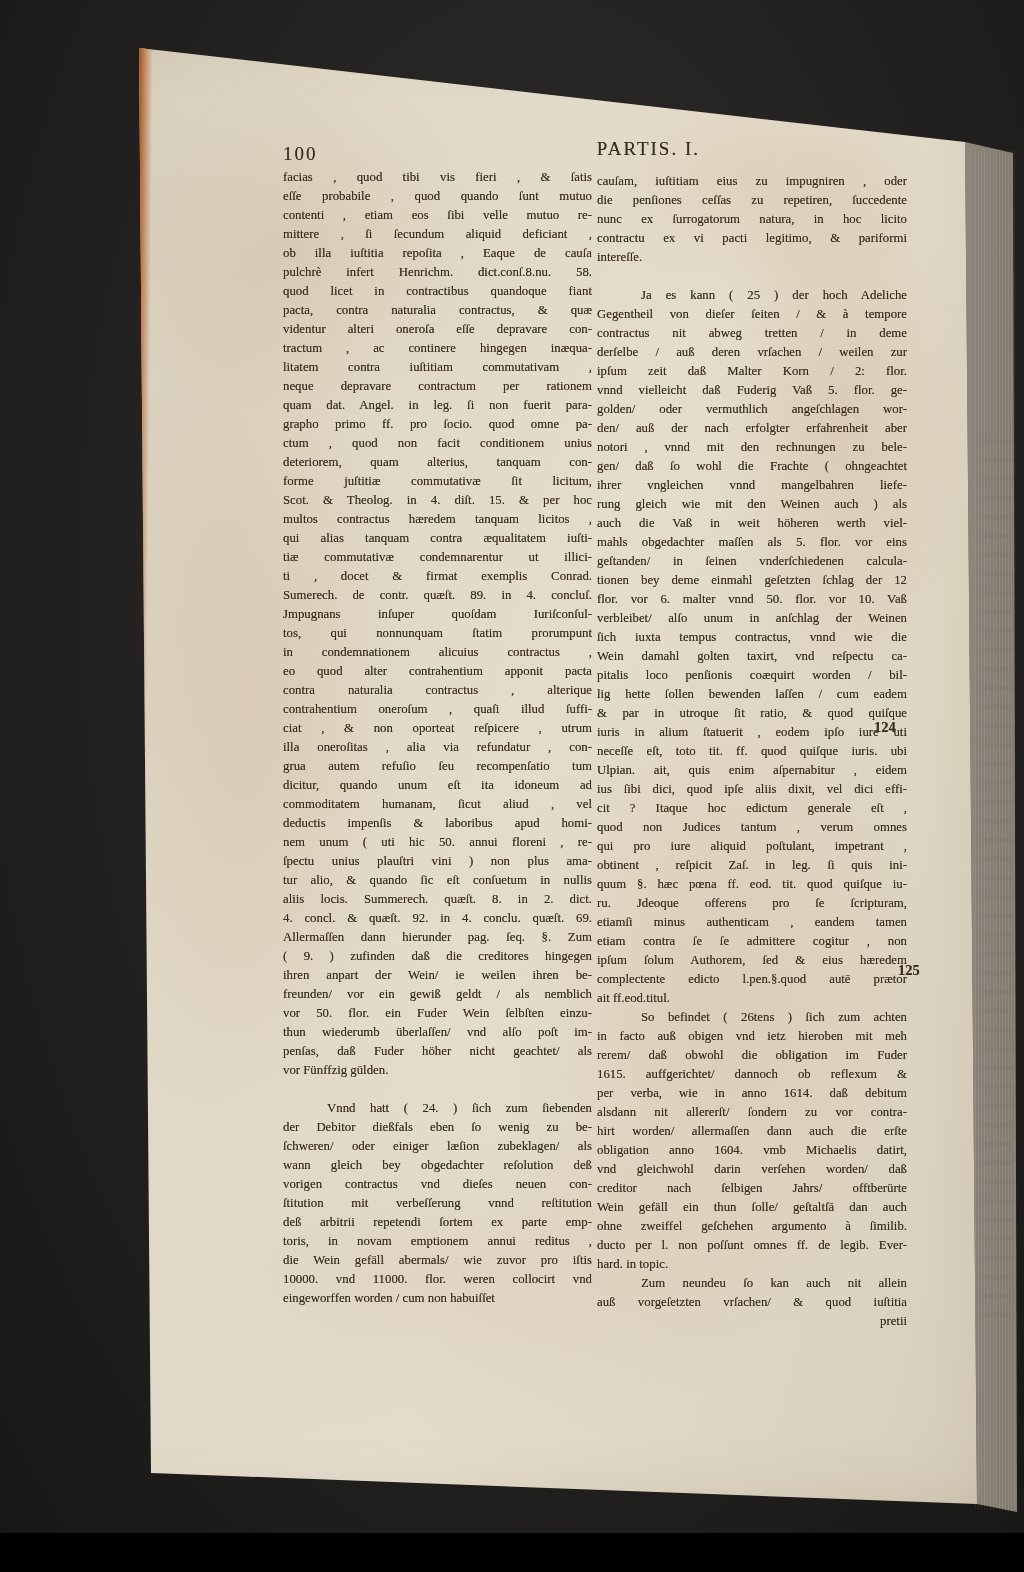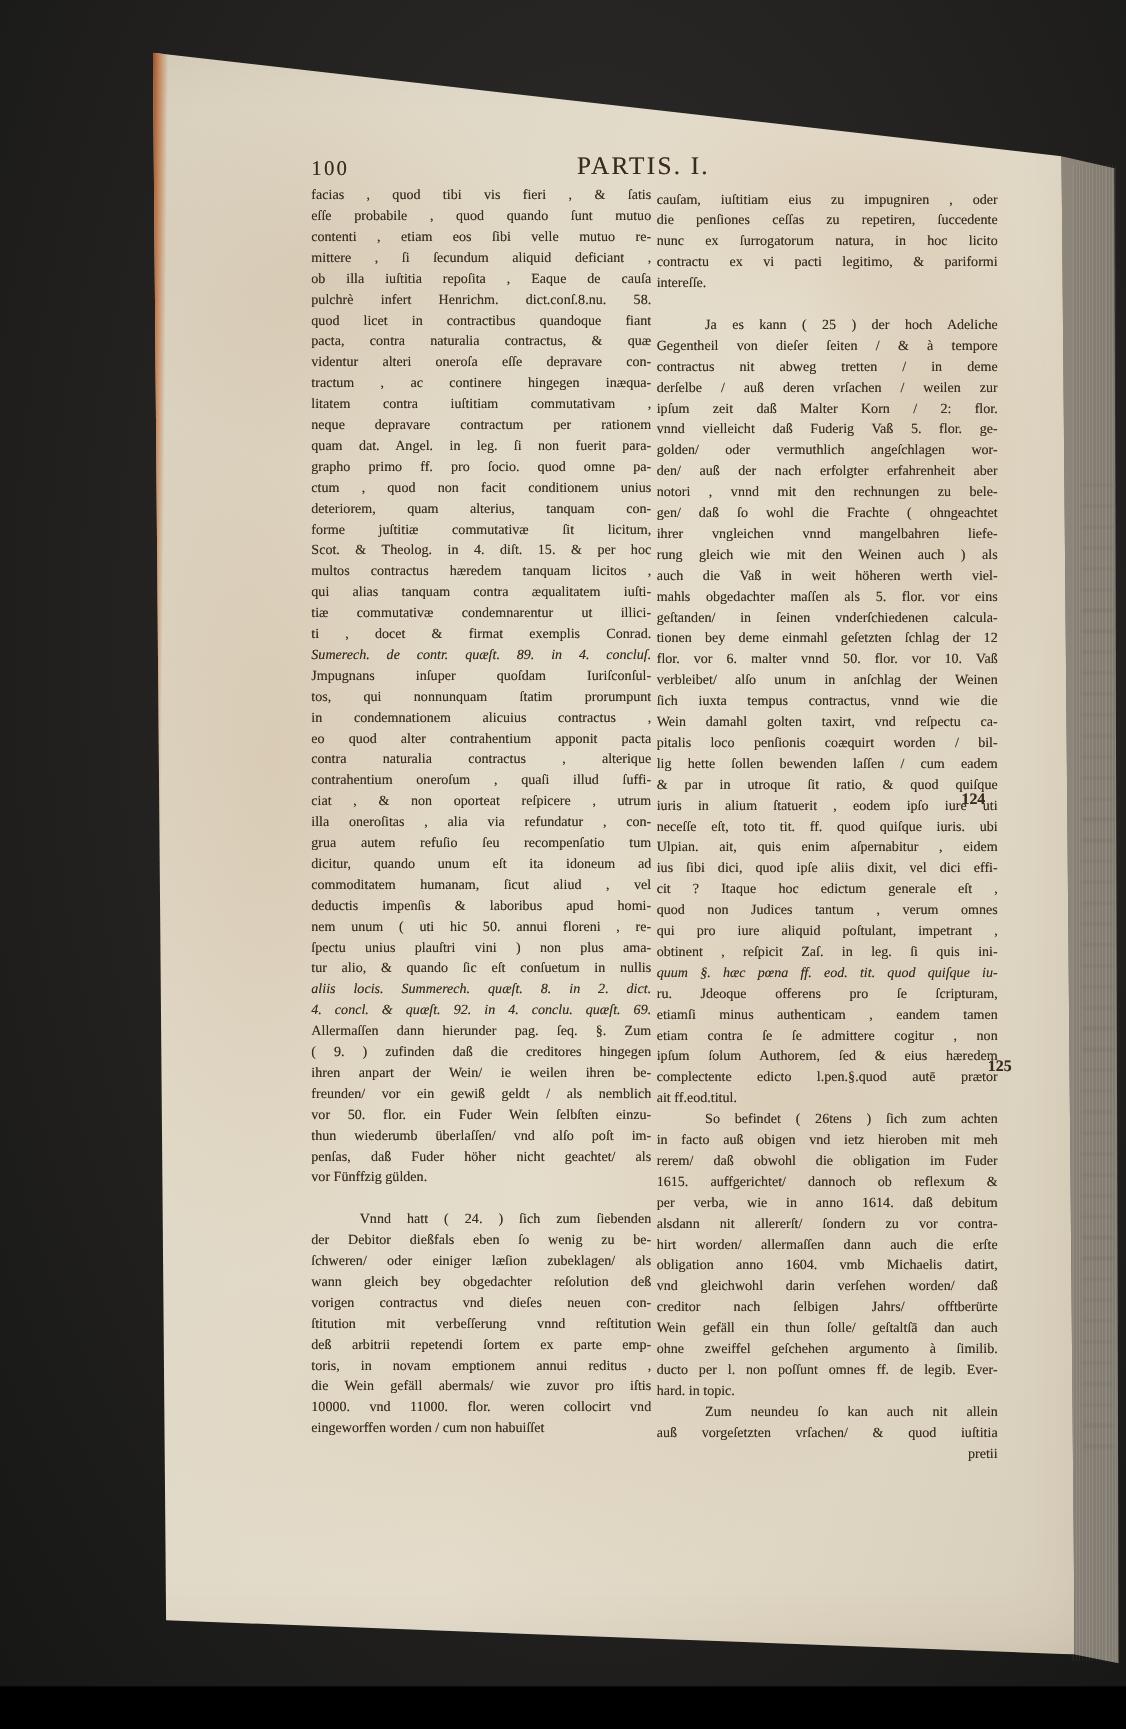--- a/index.html
+++ b/index.html
@@ -30,31 +30,31 @@
         background:
           radial-gradient(closest-side at 300px 250px, rgba(164,108,58,.10), transparent 70%),
           radial-gradient(closest-side at 250px 690px, rgba(164,108,58,.12), transparent 70%),
           radial-gradient(closest-side at 840px 420px, rgba(178,130,80,.14), transparent 70%),
           radial-gradient(closest-side at 760px 180px, rgba(178,130,80,.12), transparent 70%),
           radial-gradient(closest-side at 700px 980px, rgba(170,120,70,.10), transparent 70%),
           radial-gradient(closest-side at 460px 1280px, rgba(160,115,70,.08), transparent 70%);}
   
   .ink{color:#382c1f;text-shadow:0 0 .5px rgba(56,44,31,.55);}
   .page-number{position:absolute;left:283px;top:143px;font-size:19px;letter-spacing:2px;}
-  .running-title{position:absolute;left:470px;top:138px;width:230px;text-align:center;
-                 font-size:23px;letter-spacing:2px;}
+  .running-title{position:absolute;left:470px;top:138px;width:230px;text-align:right;
+                 font-size:19px;letter-spacing:2px;}
   .col{position:absolute;width:309px;--lh:19px;font-size:12.8px;}
   .col-left{left:283px;top:168px;}
   .col-right{left:597px;top:172px;width:310px;}
   .tl{height:var(--lh);line-height:var(--lh);overflow:hidden;
       text-align:justify;text-align-last:justify;text-justify:inter-word;}
   .tl.al{text-align-last:left;}
   .tl.ar{text-align:right;text-align-last:right;}
   .tl.ind{text-indent:44px;}
-  .tl.it{font-style:italic;}
+  .tl.it{}
   .margin-note{position:absolute;font-size:14.5px;font-weight:bold;}
   .mn-124{left:874px;top:719px;text-align:center;}
   .mn-125{left:898px;top:962px;}
   
   .footer{position:absolute;left:0;top:1622px;width:1024px;height:39px;background:#f0abfc;font-style:italic;}
   .hab-logo{position:absolute;left:7px;top:2px;width:82px;height:35px;}
   .copyright{position:absolute;left:133px;top:0;height:39px;line-height:40px;
              font-family:"Liberation Sans",sans-serif;font-size:23px;color:#2a2a2a;}
   .dfg{position:absolute;left:933px;top:1px;height:38px;line-height:40px;
        font-family:"Liberation Sans",sans-serif;font-size:31px;font-weight:bold;

